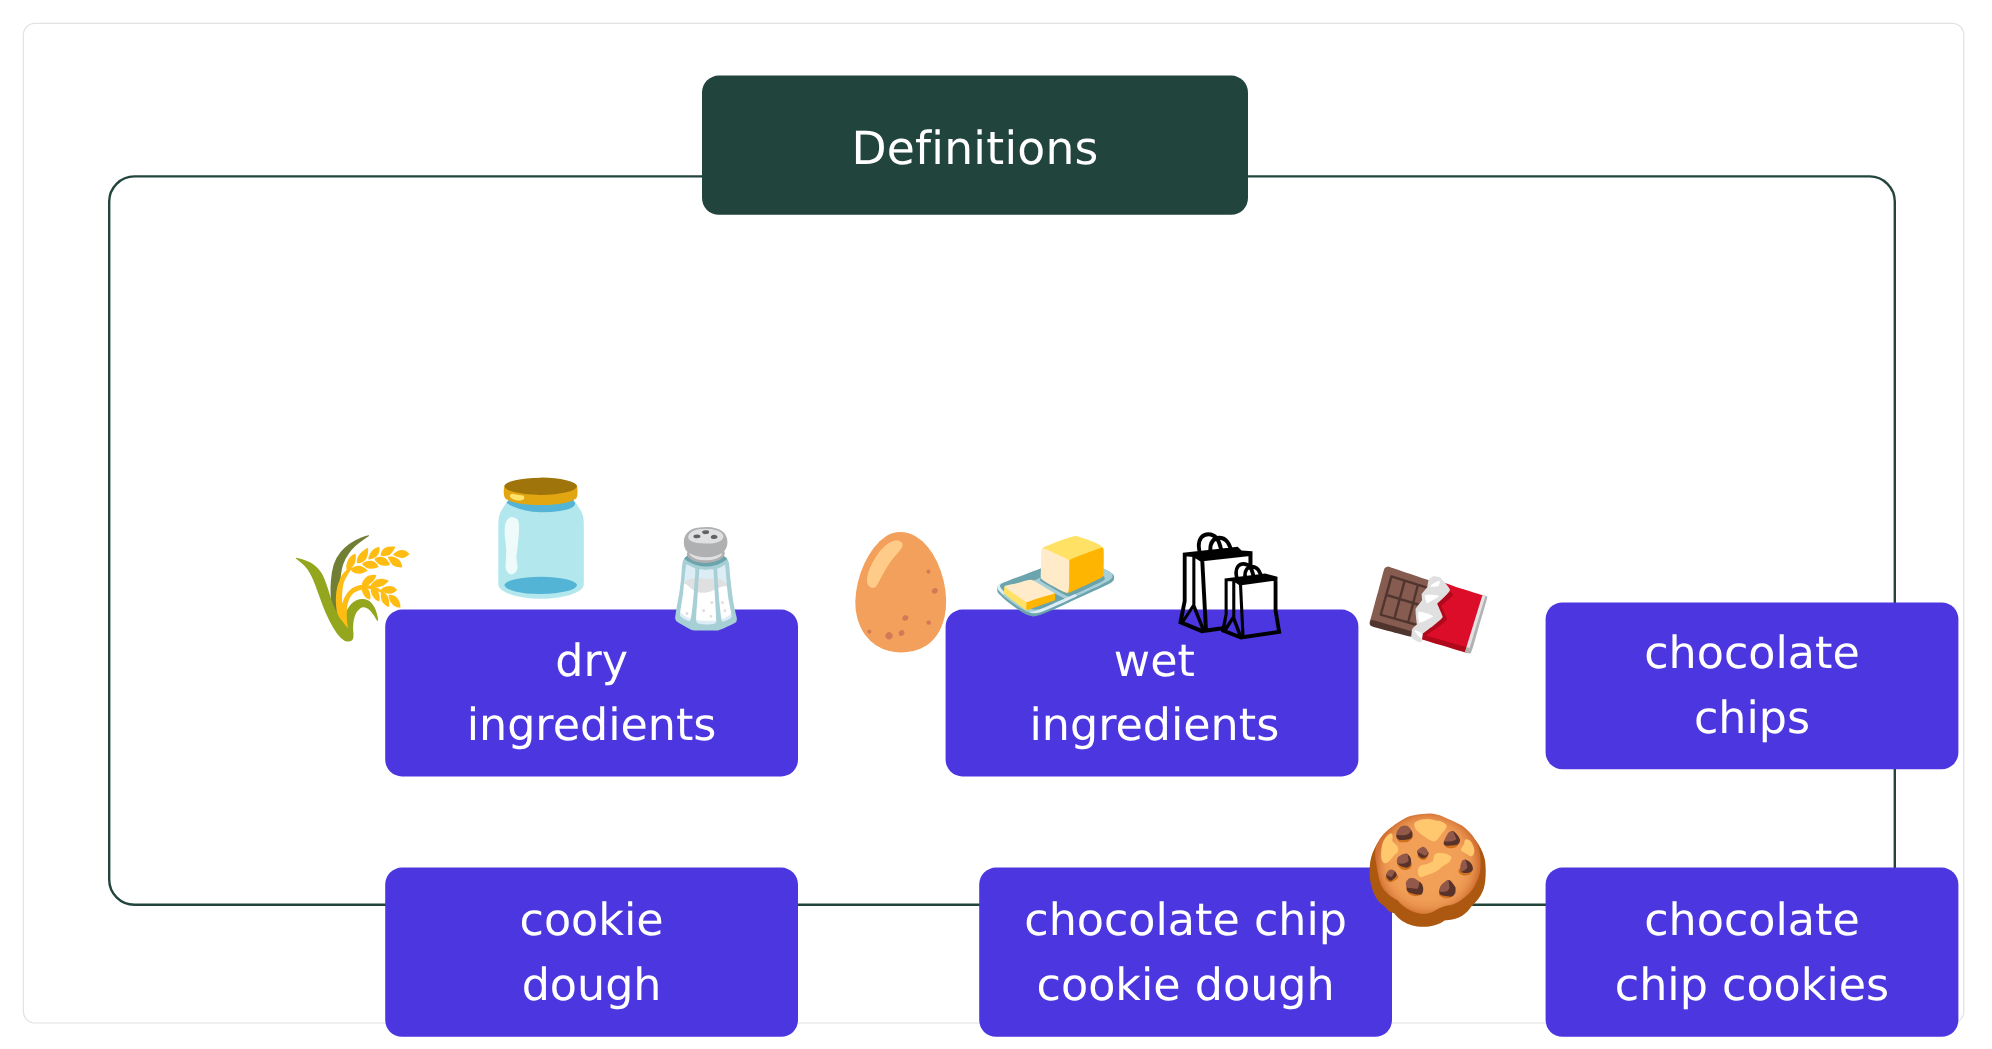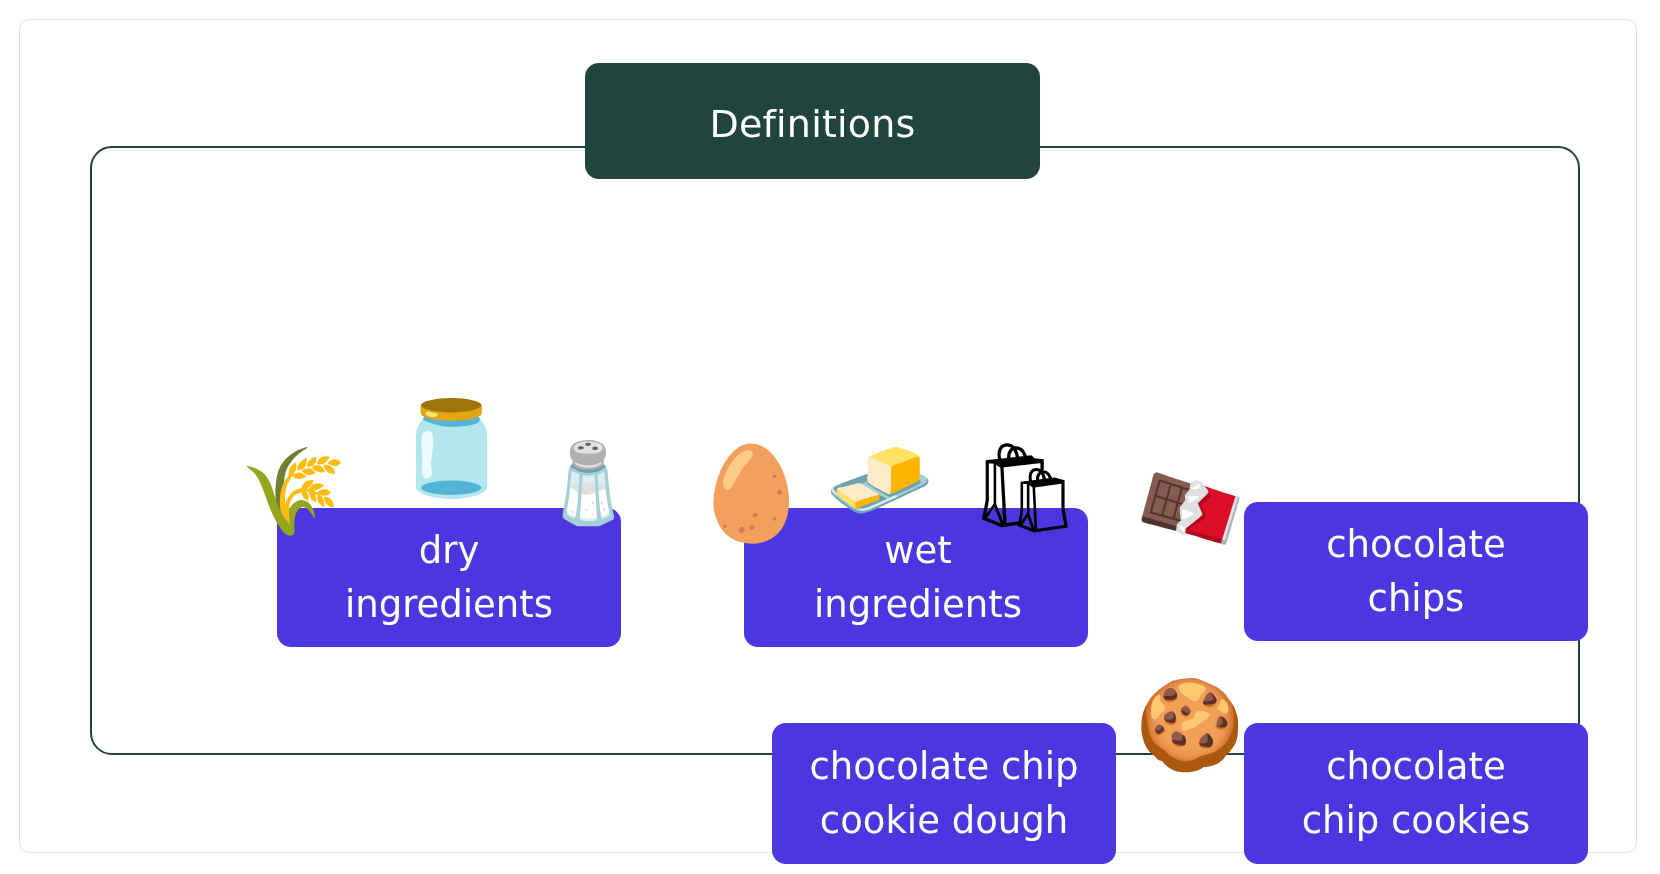--- a/index.html
+++ b/index.html
@@ -82,20 +82,21 @@
     display: flex;
     align-items: center;
     justify-content: center;
     text-align: center;
     color: #ffffff;
     font-size: 37px;
     line-height: 1.45;
     font-weight: 400;
     padding: 6px 10px;
     z-index: 2;
+    margin-left: 44px;
   }
   .chip .chip-label {
     display: block;
     white-space: pre-line;
   }
 
   
   #chip-dry          { left: 185px;  top: 360px; width: 344px; height: 139px; }
   #chip-wet          { left: 652px;  top: 360px; width: 344px; height: 139px; padding-left: 14px; }
   #chip-chips        { left: 1152px; top: 354px; width: 344px; height: 139px; }
@@ -143,20 +144,24 @@
       <div class="chip" id="chip-wet">
         <span class="chip-label">wet
 ingredients</span>
       </div>
 
       <div class="chip" id="chip-chips">
         <span class="chip-label">chocolate
 chips</span>
       </div>
 
+      <div class="chip" id="chip-dough">
+        <span class="chip-label">cookie
+dough</span>
+      </div>
 
       <div class="chip" id="chip-cc-dough">
         <span class="chip-label">chocolate chip
 cookie dough</span>
       </div>
 
       <div class="chip" id="chip-cookies">
         <span class="chip-label">chocolate
 chip cookies</span>
       </div>

